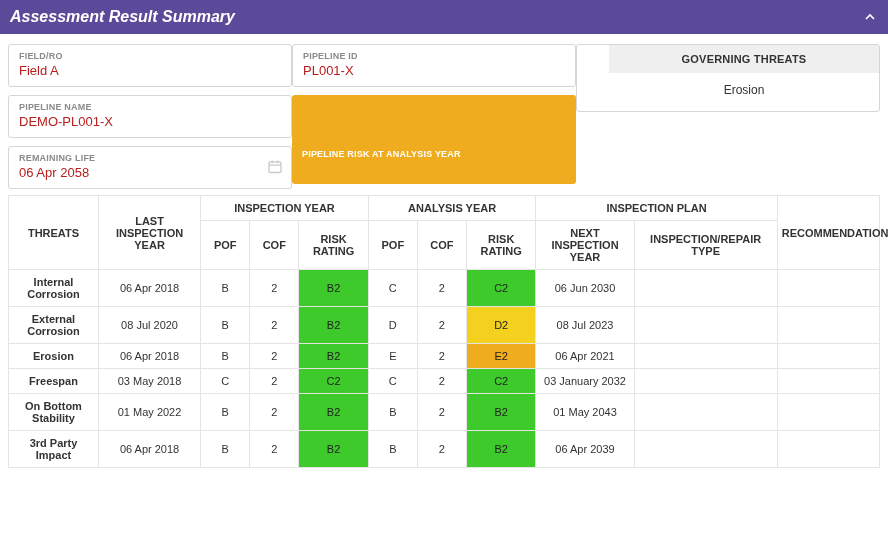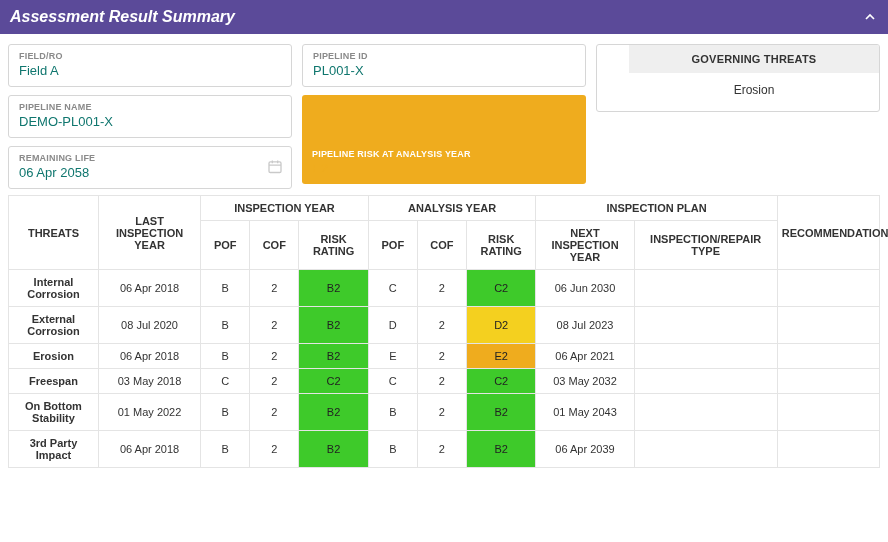--- a/index.html
+++ b/index.html
@@ -1,27 +1,27 @@
 <!DOCTYPE html>
 <html><head>
 <meta charset="utf-8">
 <style>
   * { box-sizing: border-box; margin: 0; padding: 0; }
   body { font-family: -apple-system, BlinkMacSystemFont, "Segoe UI", Arial, sans-serif; font-size: 12px; color: #333; background: #fff; width: 888px; }
   .header-bar { background: #5b4a99; color: #fff; display: flex; align-items: center; justify-content: space-between; padding: 8px 10px; }
   .header-bar h1 { font-size: 16px; font-weight: 700; font-style: italic; }
   .chevron { width: 16px; height: 16px; cursor: pointer; }
-  .top-section { display: flex; gap: 10px; padding: 10px 8px 6px 8px; justify-content: space-between; }
+  .top-section { display: flex; padding: 10px 8px 6px 8px; justify-content: space-between; }
   .col { display: flex; flex-direction: column; gap: 8px; }
   .col1 { flex: 0 0 284px; }
   .col2 { flex: 0 0 284px; }
   .col3 { flex: 1; }
   .field { border: 1px solid #d6d6d6; border-radius: 3px; padding: 6px 10px 8px 10px; background: #fff; position: relative; }
   .field-label { font-size: 9px; font-weight: 700; color: #8a8a8a; letter-spacing: .2px; }
-  .field-value { font-size: 13px; color: #0f766e; margin-top: 2px; }
+  .field-value { font-size: 13px; color: #b91c1c; margin-top: 2px; }
   .remaining .cal-icon { position: absolute; right: 8px; top: 50%; transform: translateY(-50%); color: #bdbdbd; }
   .risk-box { background: #efac1e; border-radius: 3px; padding: 6px 10px 8px 10px; }
   .risk-box .field-label { color: #fff; margin-top: 48px; }
   .risk-box .field-value { color: #efac1e; }
   .gov-card { border: 1px solid #d6d6d6; border-radius: 3px; overflow: hidden; padding-left: 32px; }
   .gov-head { background: #efefef; text-align: center; font-size: 11px; font-weight: 700; padding: 8px 0; color: #333; letter-spacing: .2px; }
   .gov-body { text-align: center; padding: 10px 0 14px 0; font-size: 12px; }
   .table-wrap { padding: 0 8px 10px 8px; }
   table { border-collapse: collapse; width: 100%; table-layout: fixed; }
   th, td { border: 1px solid #e4e4e4; font-size: 11px; text-align: center; vertical-align: middle; padding: 6px 4px; background: #fff; }
@@ -170,21 +170,21 @@
         </tr>
         <tr>
           <td class="threat">Freespan</td>
           <td>03 May 2018</td>
           <td>C</td>
           <td>2</td>
           <td class="rr rr-C2">C2</td>
           <td>C</td>
           <td>2</td>
           <td class="rr rr-C2">C2</td>
-          <td>03 May 2032</td>
+          <td>03 January 2032</td>
           <td></td>
           <td></td>
         </tr>
         <tr>
           <td class="threat">On Bottom Stability</td>
           <td>01 May 2022</td>
           <td>B</td>
           <td>2</td>
           <td class="rr rr-B2">B2</td>
           <td>B</td>

